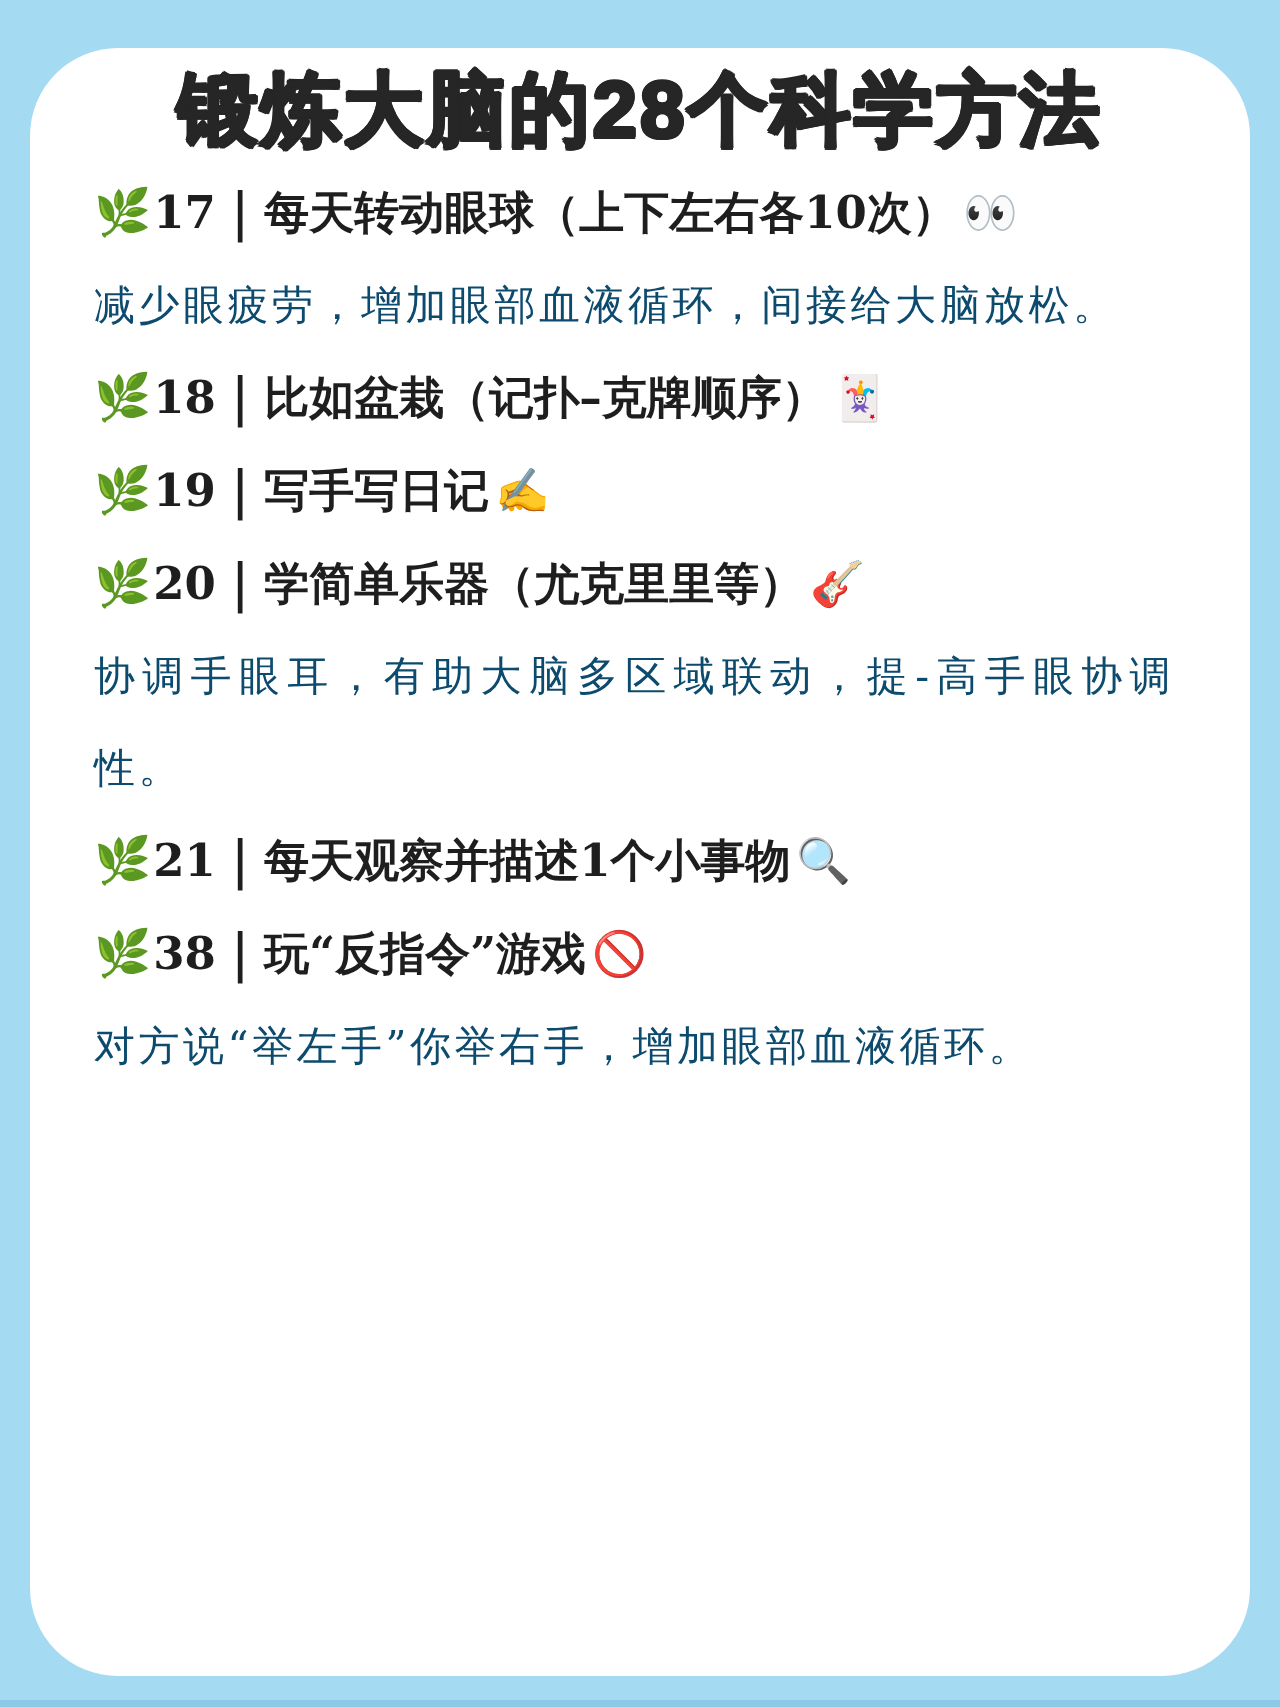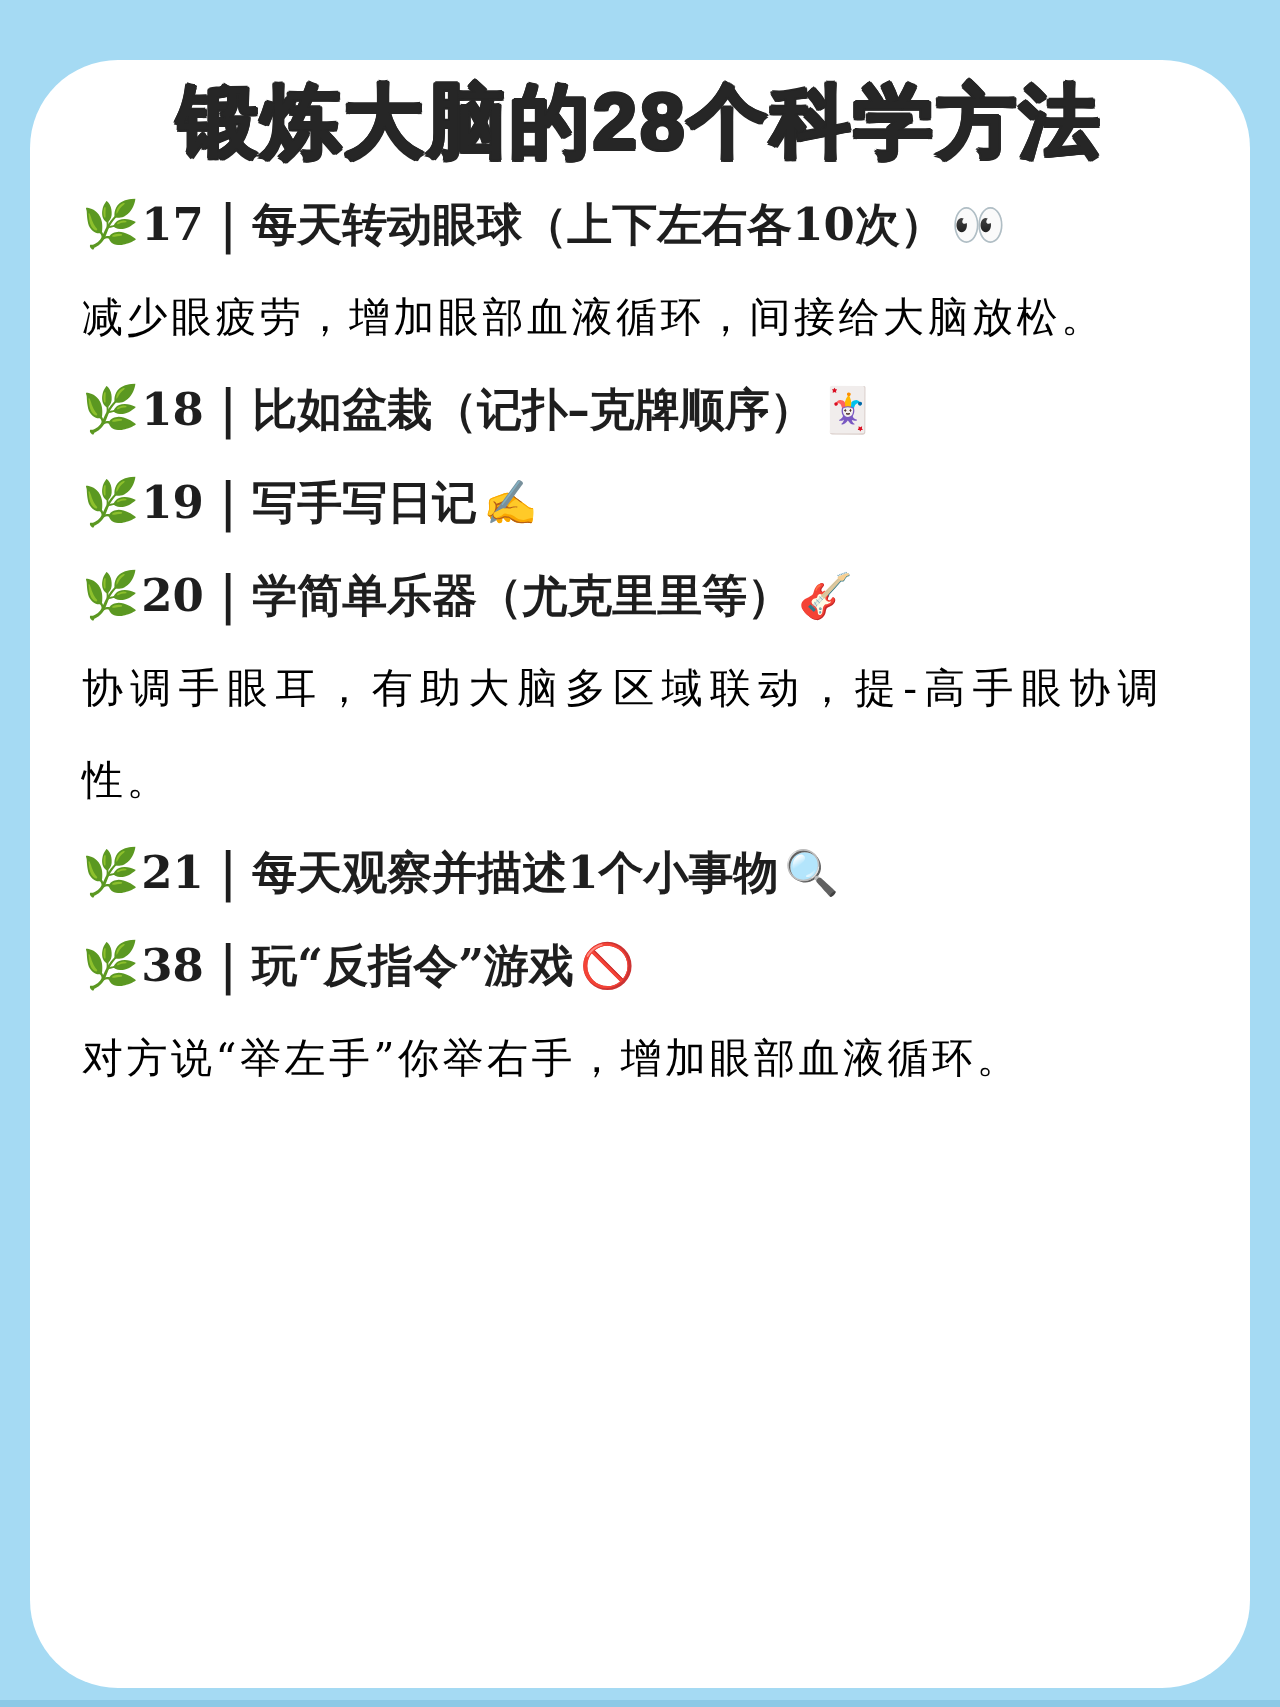--- a/index.html
+++ b/index.html
@@ -18,21 +18,21 @@
   .bottom-strip {
     position: absolute;
     left: 0; right: 0; bottom: 0;
     height: 7px;
     background: #8cc9e6;
   }
   .card {
     position: absolute;
     left: 30px;
     right: 30px;
-    top: 60px;
+    top: 48px;
     height: 1628px;
     background: #ffffff;
     border-radius: 88px;
     padding: 12px 52px 0 52px;
     box-sizing: border-box;
   }
   .poster-title {
     text-align: center;
     font-family: "Liberation Sans", sans-serif;
     font-weight: 900;
@@ -42,20 +42,21 @@
     color: #262626;
     text-shadow:
       2px 0 0 #262626, -2px 0 0 #262626,
       0 2px 0 #262626, 0 -2px 0 #262626,
       1.5px 1.5px 0 #262626, -1.5px -1.5px 0 #262626,
       1.5px -1.5px 0 #262626, -1.5px 1.5px 0 #262626;
     white-space: nowrap;
   }
   .items {
     margin-top: 6px;
+    margin-left: 12px;
   }
   .item-heading {
     line-height: 92px;
     font-size: 45px;
     font-weight: 800;
     white-space: nowrap;
   }
   .bullet {
     font-size: 46px;
     margin-right: 2px;
@@ -74,21 +75,21 @@
     margin-left: 6px;
   }
   .item-desc {
     line-height: 92px;
     font-size: 41px;
     font-weight: 400;
     letter-spacing: 3.5px;
     max-width: 1080px;
     text-align: justify;
     margin: 0;
-    color: #000000;
+    color: #0c4a6e;
   }
 </style>
 </head>
 <body>
 
 <div class="card">
 
   <div class="poster-title">锻炼大脑的28个科学方法</div>
 
   <div class="items">

